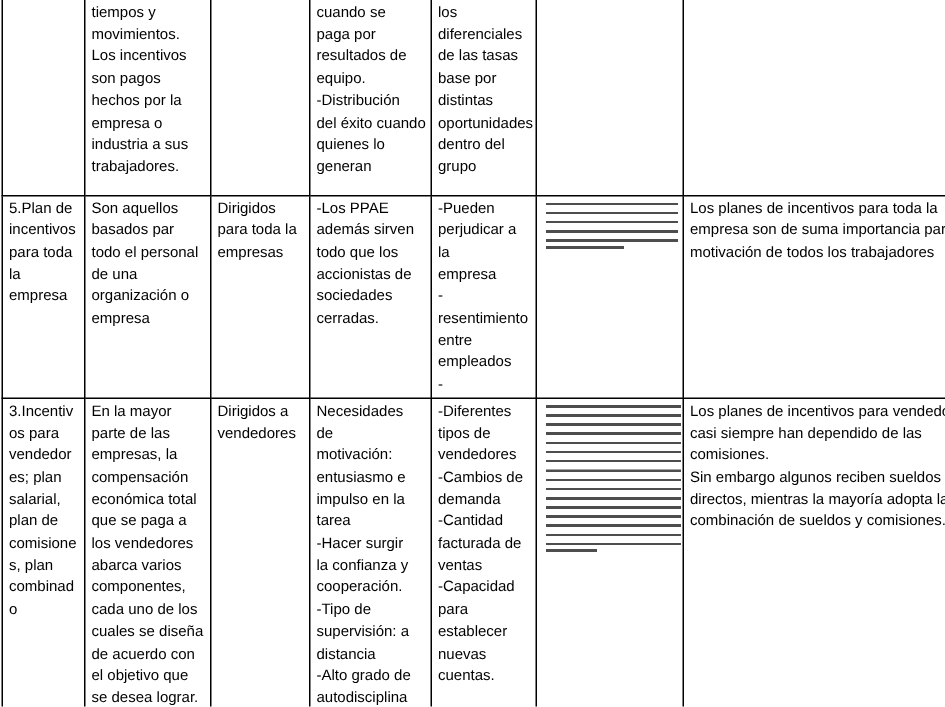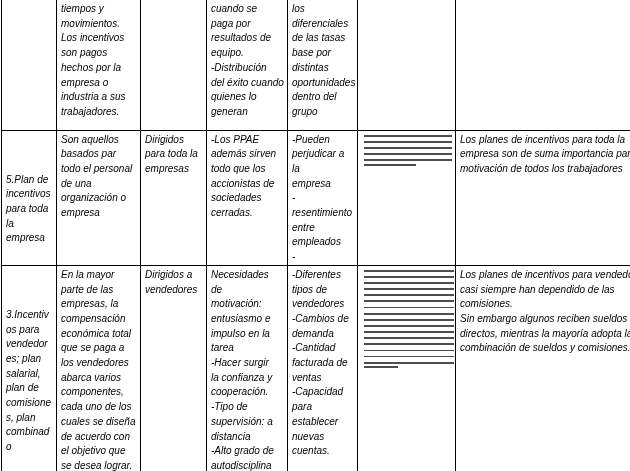--- a/index.html
+++ b/index.html
@@ -22,23 +22,22 @@
   table.grid td:last-child{border-right:none;}
   tr.row-top{height:130px;}
   tr.row-5{height:124px;}
   tr.row-6{height:209px;}
   .cell{
     font-size:10px;
     line-height:14.7px;
     color:#000;
     white-space:pre-line;
     word-wrap:normal;
-    font-style:italic;
-  }
-  .cell.narrow{white-space:normal;overflow-wrap:anywhere;margin-top:40px;}
+  }
+  .cell.narrow{white-space:normal;overflow-wrap:anywhere;}
   
   .excerpt{margin:2px 0 0 2px;}
   .exlines{
     background:repeating-linear-gradient(to bottom,#4d4d4d 0 1.7px,rgba(0,0,0,0) 1.7px 6.1px);
   }
   .ex-r5 .exlines.l1{width:88px;height:29px;}
   .ex-r5 .exlines.l2{width:52px;height:5px;}
   .ex-r6 .exlines.l1{width:90px;height:41px;}
   .ex-r6 .exlines.l2{width:90px;height:53px;margin-top:2px;}
   .ex-r6 .exlines.l3{width:34px;height:5px;}

